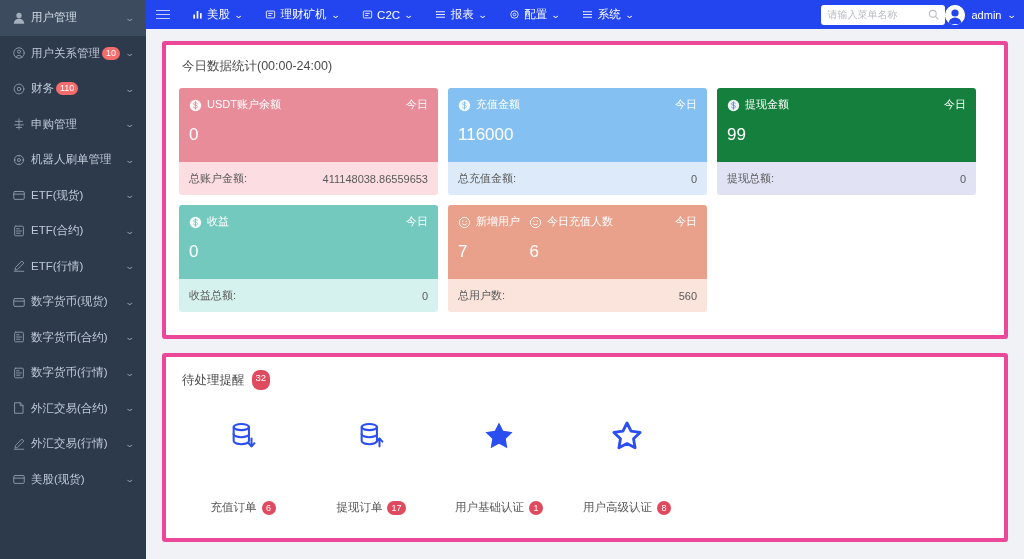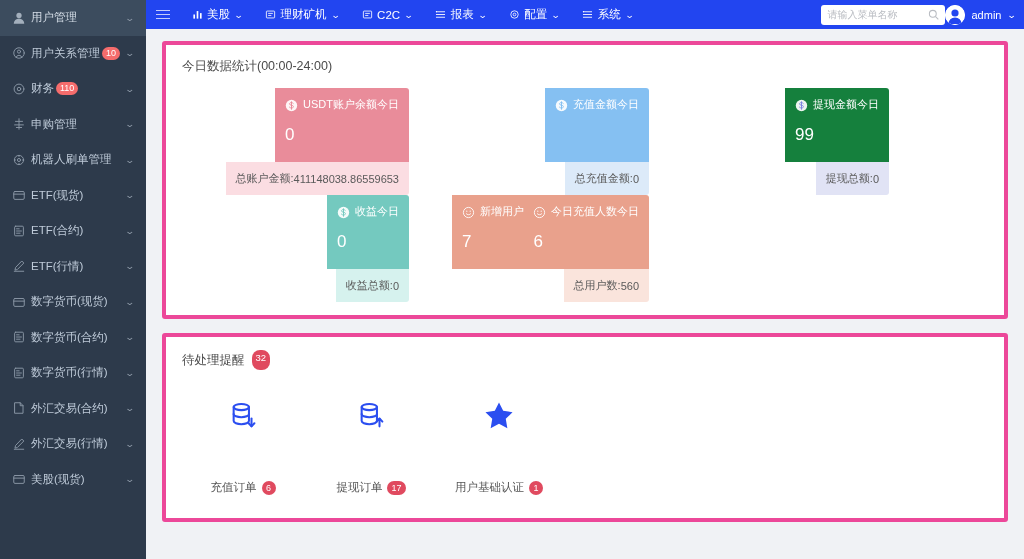--- a/index.html
+++ b/index.html
@@ -144,23 +144,23 @@
     background: #e04a5f; color: #fff;
     font-size: 9.5px; height: 20px; min-width: 15px;
     line-height: 15px; border-radius: 8px;
     padding: 0 4px; text-align: center;
   }
   .panel-body { padding: 0 13px 13px 13px; }
 
   
   .cards { display: flex; flex-wrap: wrap; gap: 0 10px; }
   .card {
-    width: 230px; margin-bottom: 0;
+    width: 259px; margin-bottom: 10px;
     border-radius: 3px; overflow: hidden;
-    display: flex; flex-direction: column; align-items: flex-end;
+    display: flex; flex-direction: column;
   }
   .card-top { padding: 9px 10px 16px 10px; height: 74px; }
   .card-row1 { display: flex; align-items: center; }
   .ct-icon { width: 13px; height: 13px; margin-right: 5px; flex:0 0 13px; }
   .ct-title { color: #fff; font-size: 11px; white-space: nowrap; }
   .ct-today { margin-left: auto; color: #fff; font-size: 11px; }
   .card-values { display: flex; margin-top: 13px; }
   .cv { color: #fff; font-size: 17px; }
   .cv.second { margin-left: 62px; }
   .card-foot {
@@ -470,20 +470,23 @@
                 <div class="card-top" style="background:#85c0f2">
                   <div class="card-row1">
                     <span class="ct-icon" style="color:#85c0f2"><svg width="13" height="13" viewBox="0 0 16 16">
                         <circle cx="8" cy="8" r="7" fill="#ffffff" fill-opacity=".92"></circle>
                         <path d="M8 3.4v9.2" stroke="currentColor" stroke-width="1.2" stroke-linecap="round"></path>
                         <path d="M10.2 5.4c-.6-.7-1.6-1-2.5-1-1.2 0-2.2.6-2.2 1.6 0 2.3 4.9 1 4.9 3.4 0 1.1-1.1 1.7-2.4 1.7-1 0-2-.4-2.6-1.1" stroke="currentColor" stroke-width="1.1" fill="none" stroke-linecap="round"></path>
                       </svg></span>
                     <span class="ct-title">充值金额</span>
                     <span class="ct-today">今日</span>
                   </div>
+                  <div class="card-values">
+                    <span class="cv">116000</span>
+                  </div>
                 </div>
                 <div class="card-foot" style="background:#dceaf9;color:#5a5a5a">
                   <span>总充值金额:</span>
                   <span class="cf-val">0</span>
                 </div>
               </div>
               <div class="card">
                 <div class="card-top" style="background:#15803d">
                   <div class="card-row1">
                     <span class="ct-icon" style="color:#7b84e0"><svg width="13" height="13" viewBox="0 0 16 16">
@@ -597,19 +600,30 @@
                 <span class="rem-icon">
                   <svg width="34" height="34" viewBox="0 0 24 24" fill="#2b4ef0">
                     <path d="M12 2.4l2.95 5.98 6.6.96-4.78 4.66 1.13 6.57L12 17.47l-5.9 3.1 1.13-6.57L2.45 9.34l6.6-.96z"></path>
                   </svg>
                 </span>
                 <span class="rem-label-row">
                   <span class="rem-label">用户基础认证</span>
                   <span class="rem-badge">1</span>
                 </span>
               </div>
+              <div class="rem-item">
+                <span class="rem-icon">
+                  <svg width="34" height="34" viewBox="0 0 24 24" fill="none" stroke="#2b4ef0" stroke-width="2" stroke-linejoin="round">
+                    <path d="M12 2.8l2.85 5.78 6.38.93-4.62 4.5 1.09 6.35L12 17.37l-5.7 2.99 1.09-6.35-4.62-4.5 6.38-.93z"></path>
+                  </svg>
+                </span>
+                <span class="rem-label-row">
+                  <span class="rem-label">用户高级认证</span>
+                  <span class="rem-badge">8</span>
+                </span>
+              </div>
             </div>
         </div>
       </section>
 
     </div>
   </div>
 </div>
 
 </body></html>

